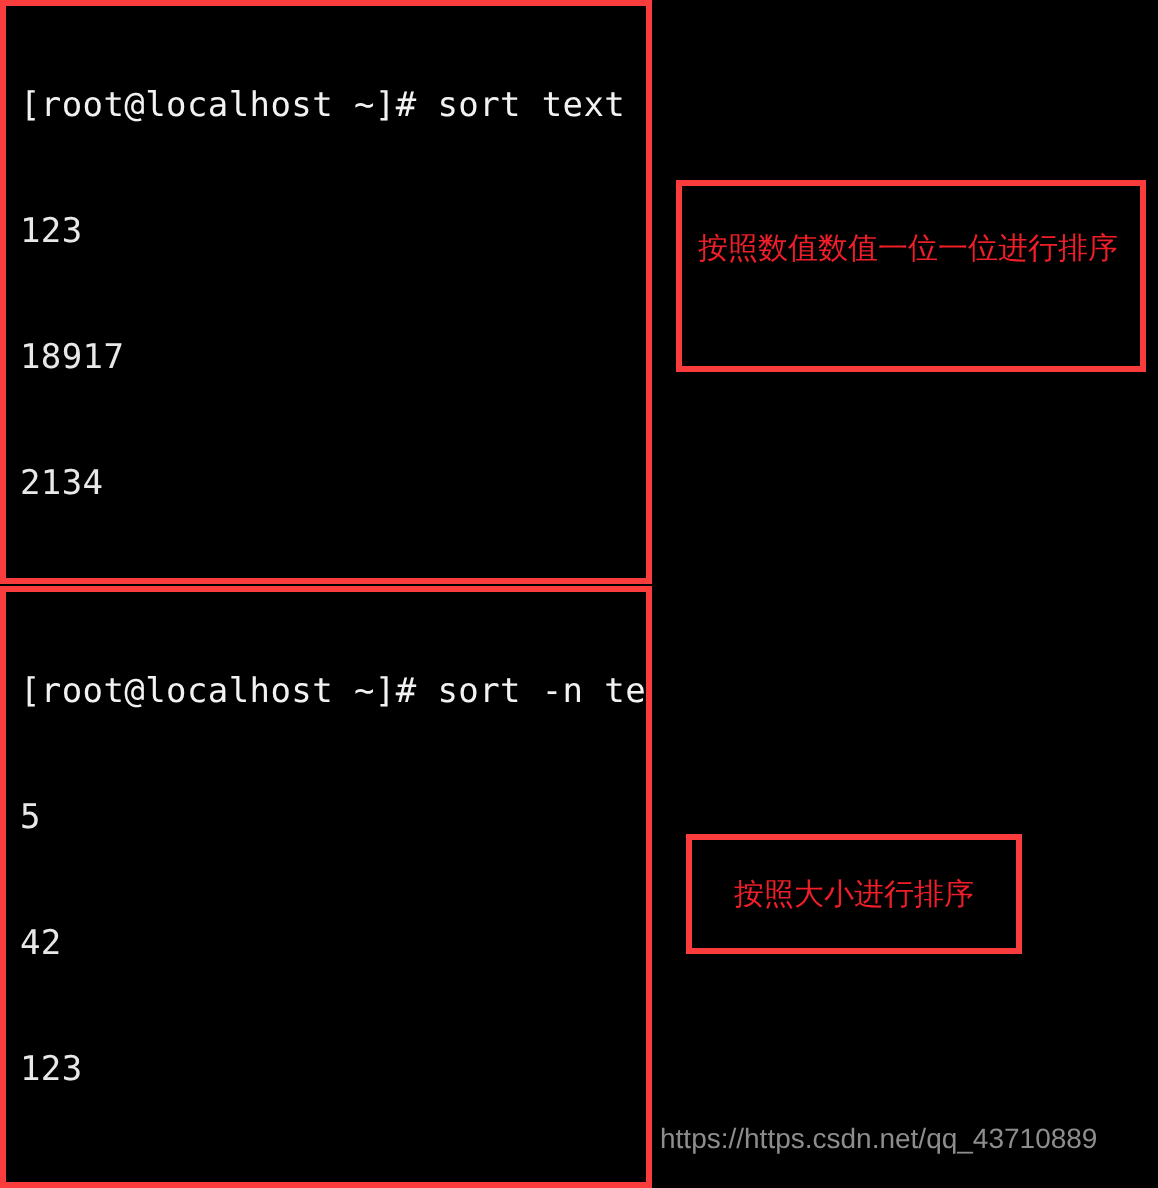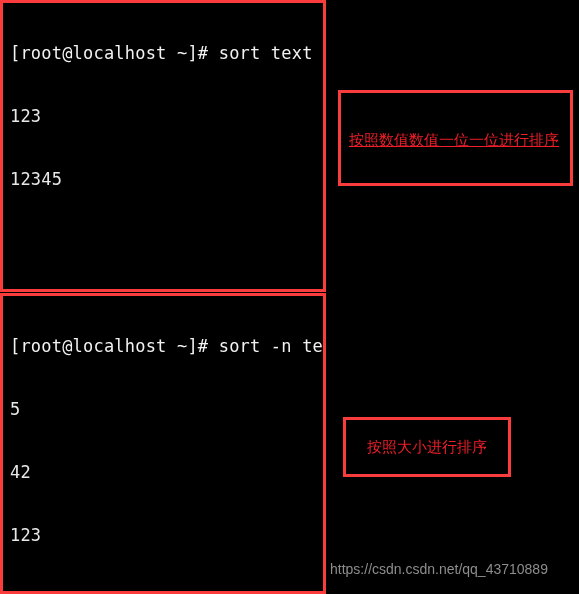--- a/index.html
+++ b/index.html
@@ -74,22 +74,21 @@
     color: #f01e28;
     font-family: "DejaVu Sans", sans-serif;
     font-size: 15px;
     line-height: 26px;
   }
   #note-box-1 {
     left: 338px;
     top: 90px;
     width: 235px;
     height: 96px;
-    padding: 34px 6px 0 8px;
-    text-decoration: underline;
+    padding: 18px 6px 0 8px;
   }
   #note-box-2 {
     left: 343px;
     top: 417px;
     width: 168px;
     height: 60px;
     padding: 0 0 0 0;
     display: flex;
     align-items: center;
     justify-content: center;
@@ -111,21 +110,22 @@
 </style>
 </head>
 <body>
 
 <div class="screen">
 
   <div class="term-box" id="term-box-1">
     <div class="term-lines">
       <div class="term-line prompt">[root@localhost ~]# sort text</div>
       <div class="term-line">123</div>
-      <div class="term-line">12345</div>
+      <div class="term-line">18917</div>
+      <div class="term-line">2134</div>
       
       
       
       
       
       
       
       
       
       
@@ -151,15 +151,15 @@
   </div>
 
   <div class="note-box" id="note-box-1">
     <span class="note-text">按照数值数值一位一位进行排序</span>
   </div>
 
   <div class="note-box" id="note-box-2">
     <span class="note-text">按照大小进行排序</span>
   </div>
 
-  <div id="watermark">https://csdn.csdn.net/qq_43710889</div>
+  <div id="watermark">https://https.csdn.net/qq_43710889</div>
 
 </div>
 
 </body></html>

